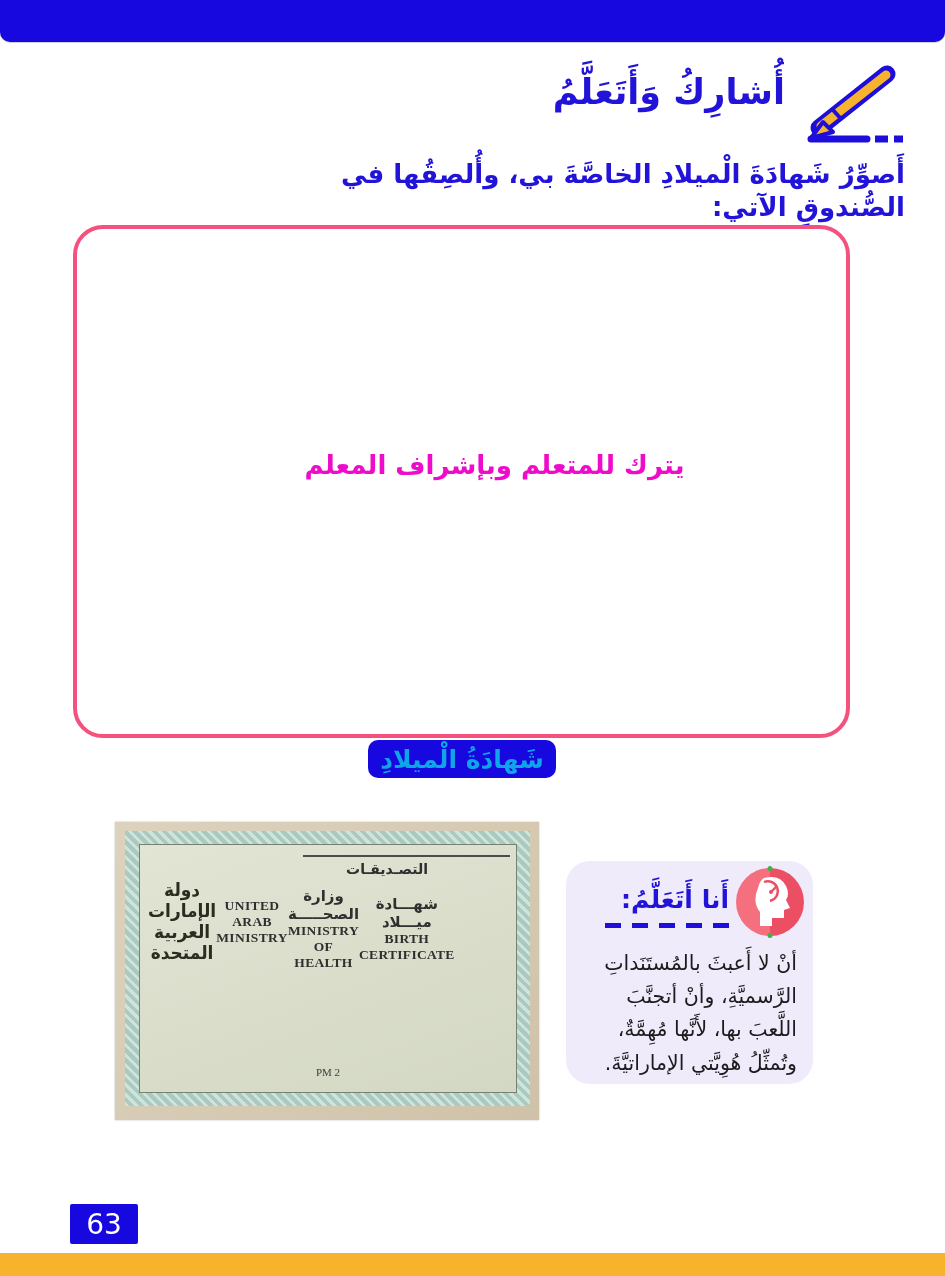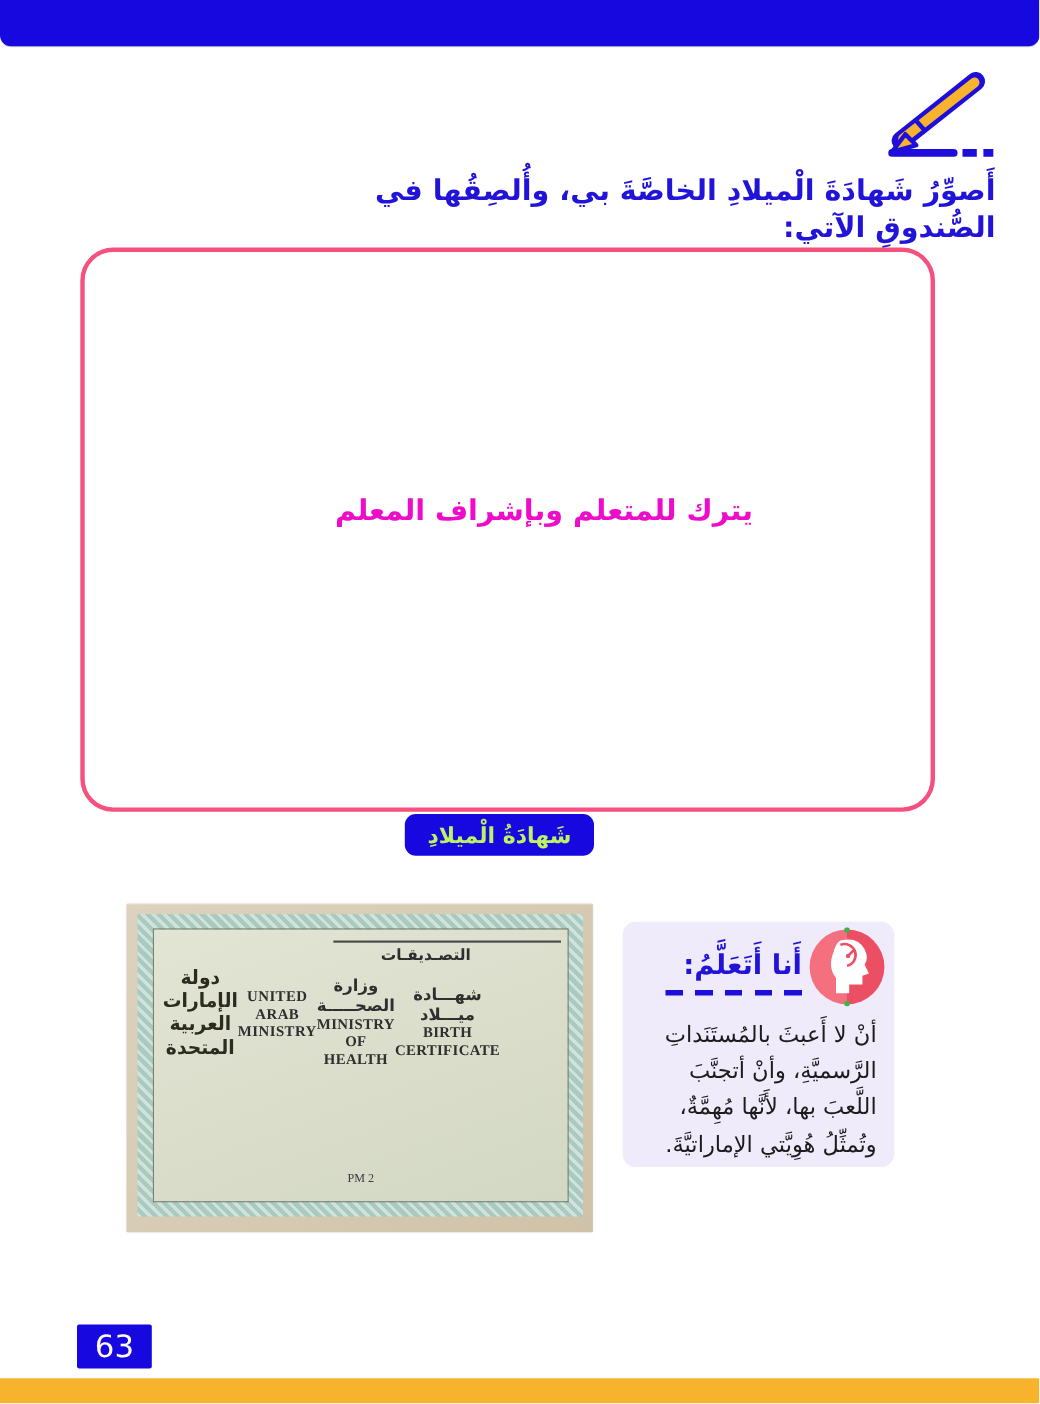--- a/index.html
+++ b/index.html
@@ -17,23 +17,23 @@
     font-size:35px;font-weight:bold;direction:rtl;white-space:nowrap;}
   .pen-icon{position:absolute;top:62px;right:38px;width:112px;height:92px;}
   
   .instruction{position:absolute;top:158px;right:40px;width:640px;
     direction:rtl;text-align:right;color:#2213d8;font-size:26px;font-weight:bold;line-height:1.25;}
   
   .paste-box{position:absolute;left:73px;top:225px;width:769px;height:505px;
     border:4px solid #f4517e;border-radius:30px;background:#fff;}
   .paste-placeholder{position:absolute;left:0;right:0;top:225px;direction:rtl;
     text-align:center;color:#ee0bca;font-size:26px;font-weight:bold;margin-left:44px;}
-  .box-label{position:absolute;left:368px;top:740px;width:172px;height:38px;
+  .box-label{position:absolute;left:368px;top:740px;width:188px;height:38px;
     background:#1708df;border-radius:10px;display:flex;align-items:center;justify-content:center;
-    color:#bef264;font-size:20px;font-weight:bold;direction:rtl;}
+    color:#0ea5e9;font-size:25px;font-weight:bold;direction:rtl;}
   
   .cert-photo{position:absolute;left:115px;top:822px;width:424px;height:298px;
     background:linear-gradient(135deg,#dcd2bd,#d5c9b2 60%,#cfc2a8);box-shadow:0 0 2px rgba(0,0,0,.25);}
   .cert-frame{position:absolute;left:10px;top:9px;right:9px;bottom:14px;
     background:
       repeating-linear-gradient(45deg, rgba(255,255,255,.45) 0 3px, rgba(0,0,0,0) 3px 7px),
       #a9cabe;}
   .cert-paper{position:absolute;left:14px;top:13px;right:13px;bottom:13px;
     background:linear-gradient(160deg,#e3e5d4,#d9ddca 55%,#d3d8c4);
     border:1px solid #76816f;}
@@ -46,22 +46,22 @@
   .cal{font-size:17px;font-weight:bold;direction:rtl;color:#2b2b20;
     transform:scaleY(1.05);letter-spacing:-1px;}
   .cc-en{font-family:"Liberation Serif","DejaVu Serif",serif;font-weight:bold;
     font-size:13.5px;letter-spacing:.4px;margin-top:2px;}
   .blk{margin-top:16px;}
   .ar-line{font-size:15px;font-weight:bold;direction:rtl;}
   .en-line{font-family:"Liberation Serif","DejaVu Serif",serif;font-weight:bold;font-size:13.5px;letter-spacing:.3px;}
   .cert-code{position:absolute;left:50%;bottom:14px;transform:translateX(-50%);
     font-family:"Liberation Serif","DejaVu Serif",serif;font-size:11px;color:#3c3c3c;}
   
-  .learn-box{position:absolute;left:566px;top:838px;width:247px;height:223px;
-    background:#efebfb;border-radius:12px;}
+  .learn-box{position:absolute;left:566px;top:861px;width:247px;height:223px;
+    background:#efebfb;border-radius:24px;}
   .learn-icon{position:absolute;top:5px;right:7px;width:72px;height:72px;}
   .learn-title{position:absolute;top:24px;right:84px;color:#2213d8;
     font-size:25px;font-weight:bold;direction:rtl;white-space:nowrap;}
   .learn-dash{position:absolute;top:62px;right:76px;width:132px;height:5px;
     background:repeating-linear-gradient(90deg,#1d0edb 0 16px,rgba(0,0,0,0) 16px 27px);}
   .learn-body{position:absolute;top:86px;right:16px;left:10px;direction:rtl;
     text-align:right;color:#1c1c1c;font-size:20.5px;line-height:1.62;}
   
   .page-pill{position:absolute;left:70px;top:1204px;width:68px;height:40px;
     background:#1708df;border-radius:2px;display:flex;align-items:center;justify-content:center;
@@ -69,20 +69,21 @@
   .footer-text{position:absolute;right:40px;top:1228px;direction:rtl;
     color:#1f1f1f;font-size:13px;font-weight:bold;}
 </style>
 </head>
 <body>
 
 <div class="page">
 
   <div class="top-bar"></div>
 
+  <div class="header-title">أُشارِكُ وَأَتَعَلَّمُ</div>
   <svg class="pen-icon" viewBox="0 0 112 92">
     <line x1="92" y1="12" x2="24" y2="66" stroke="#1d0edb" stroke-width="17" stroke-linecap="round"></line>
     <line x1="91" y1="13" x2="26" y2="64" stroke="#f7b32d" stroke-width="9" stroke-linecap="round"></line>
     <line x1="38" y1="48" x2="47" y2="58" stroke="#1d0edb" stroke-width="4"></line>
     <path d="M28 60 L38 70 L16 76 Z" fill="#f7b32d" stroke="#1d0edb" stroke-width="4" stroke-linejoin="round"></path>
     <line x1="16" y1="77" x2="72" y2="77" stroke="#1d0edb" stroke-width="7" stroke-linecap="round"></line>
     <line x1="80" y1="77" x2="93" y2="77" stroke="#1d0edb" stroke-width="7"></line>
     <line x1="99" y1="77" x2="108" y2="77" stroke="#1d0edb" stroke-width="7"></line>
   </svg>
 

